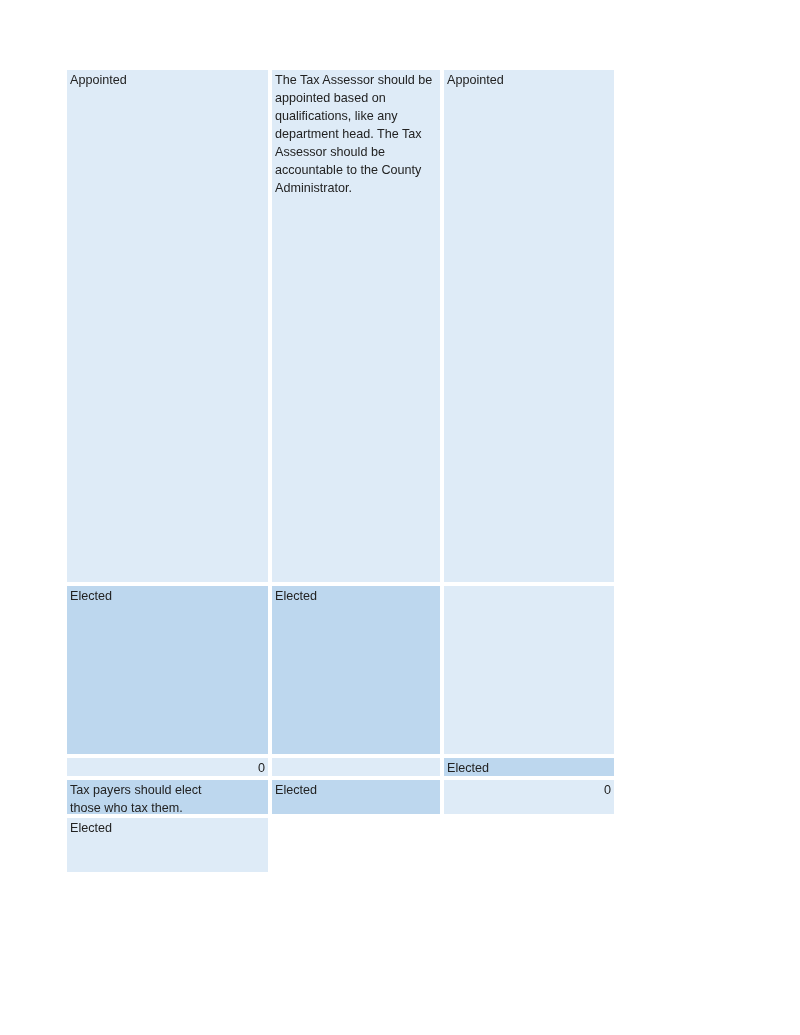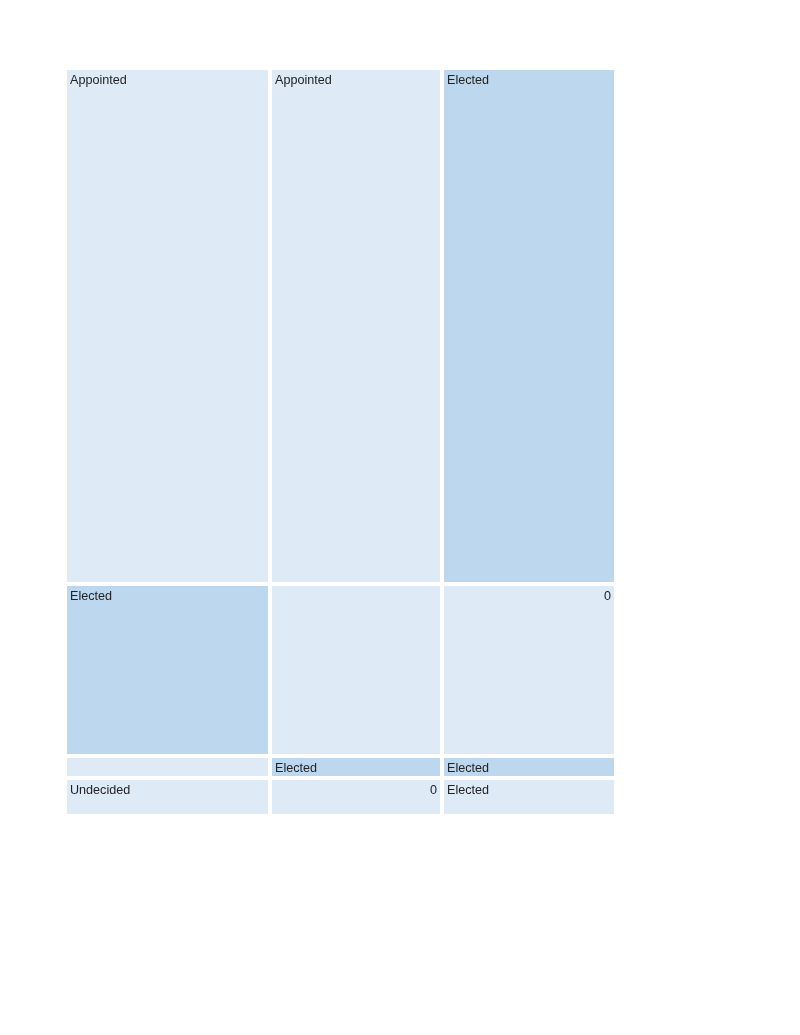--- a/index.html
+++ b/index.html
@@ -45,20 +45,29 @@
 </head>
 <body>
 
 <div class="page">
   <div class="survey-grid">
 
     <div class="cell light">
       <span class="txt">Appointed</span>
     </div>
     <div class="cell light">
+      <span class="txt">The Tax Assessor should be
+appointed based on
+qualifications, like any
+department head. The Tax
+Assessor should be
+accountable to the County
+Administrator.</span>
+    </div>
+    <div class="cell light">
       <span class="txt">Appointed</span>
     </div>
 
     <div class="cell dark">
       <span class="txt">Elected</span>
     </div>
     <div class="cell dark">
       <span class="txt">Elected</span>
     </div>
 
@@ -69,26 +78,27 @@
       <span class="txt">0</span>
     </div>
     <div class="cell light">
       <span class="txt"></span>
     </div>
 
     <div class="cell dark">
       <span class="txt">Elected</span>
     </div>
     <div class="cell dark">
+      <span class="txt">Tax payers should elect
+those who tax them.</span>
+    </div>
+    <div class="cell dark">
       <span class="txt">Elected</span>
     </div>
 
-    <div class="cell light">
-      <span class="txt">Undecided</span>
-    </div>
     <div class="cell light num">
       <span class="txt">0</span>
     </div>
     <div class="cell light">
       <span class="txt">Elected</span>
     </div>
 
   </div>
 </div>
 

